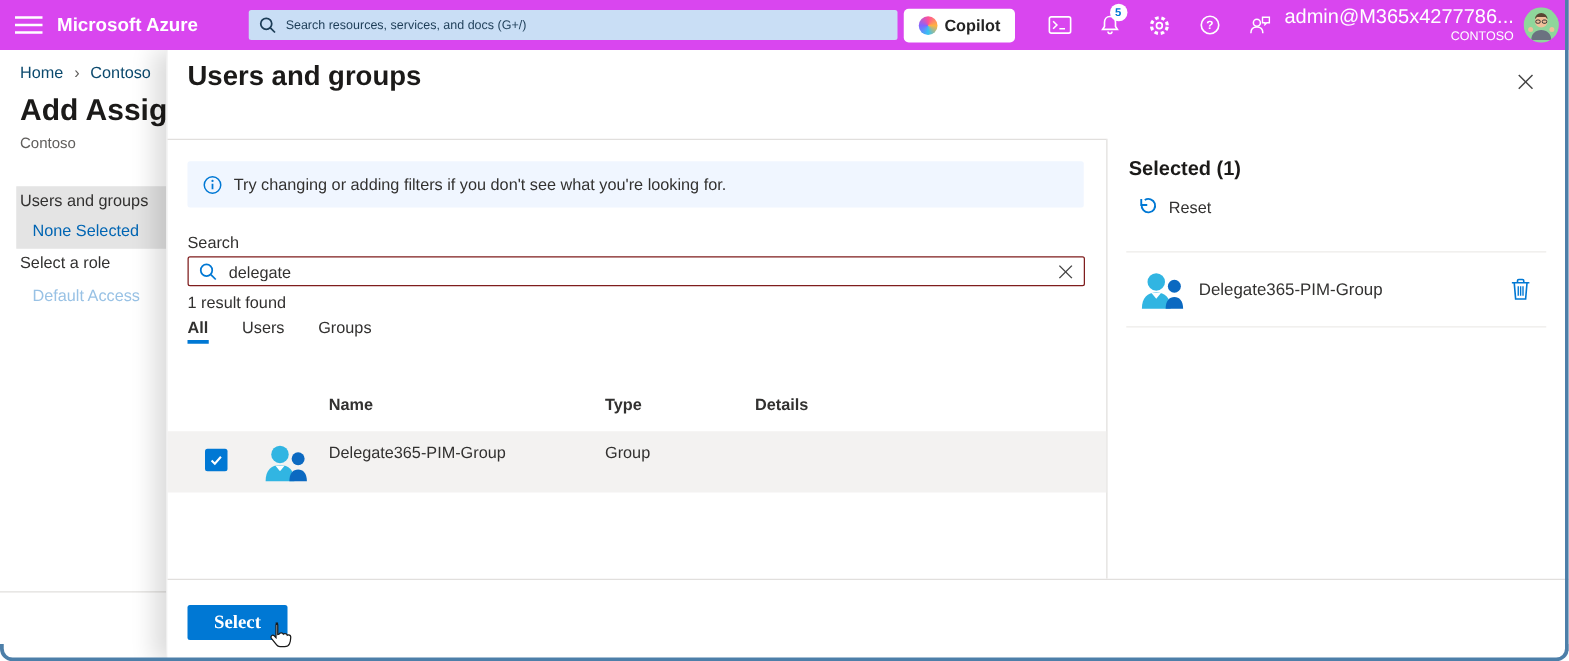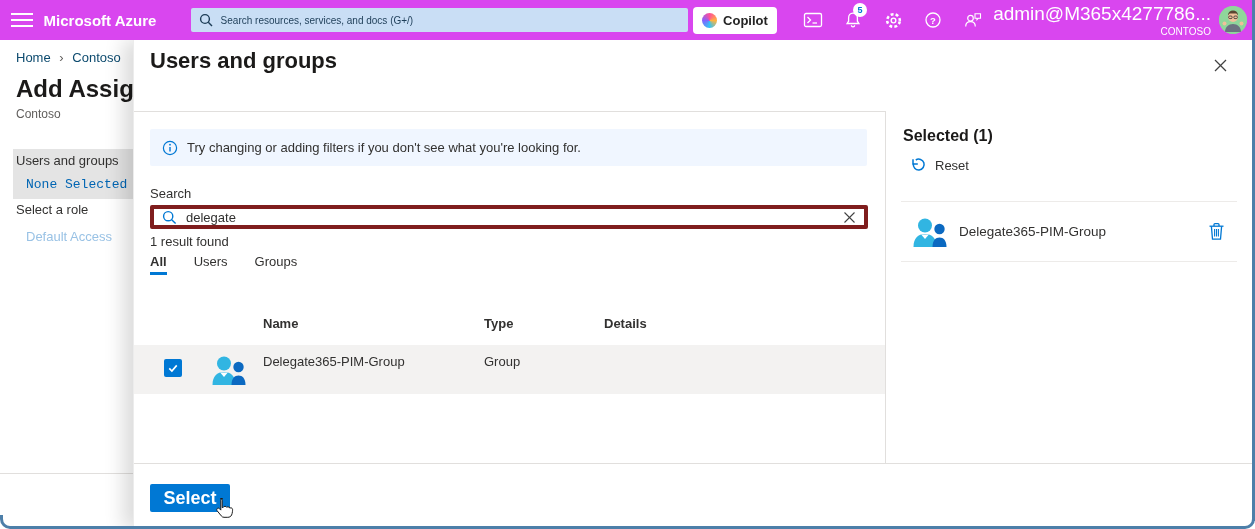--- a/index.html
+++ b/index.html
@@ -40,39 +40,39 @@
     background:conic-gradient(#ff4f9a,#ffb340,#35c3f3,#8263ff,#ff4f9a);
   }
   .top-icons { display:flex; margin-left:16px; }
   .top-icon { width:40px; height:40px; display:flex; align-items:center; justify-content:center; position:relative; cursor:pointer; }
   .badge {
     position:absolute; top:3px; right:6px; min-width:14px; height:14px; border-radius:50%;
     background:#fff; color:#0078d4; font-size:9px; font-weight:700;
     display:flex; align-items:center; justify-content:center;
   }
   .account { margin-left:auto; text-align:right; color:#fff; line-height:1.25; padding-right:8px; white-space:nowrap; }
-  .account .email { font-size:19px; }
+  .account .email { font-size:16px; }
   .account .tenant { font-size:10px; }
   .avatar {
     width:28px; height:28px; border-radius:50%; background:#8fd69b; margin-right:8px;
     flex:0 0 auto; overflow:hidden; position:relative; cursor:pointer;
   }
   
   .blade { position:absolute; top:40px; left:0; width:133px; bottom:0; background:#fff; z-index:1; }
   .breadcrumb { position:absolute; top:10px; left:16px; white-space:nowrap; font-size:13px; }
   .breadcrumb .lnk { color:#0c4a6e; cursor:pointer; }
   .breadcrumb .sep { color:#605e5c; margin:0 5px; }
   .blade-title {
     position:absolute; top:35px; left:16px; right:0; font-size:24px; font-weight:600; color:#1b1a19;
     white-space:nowrap; overflow:hidden;
   }
   .blade-sub { position:absolute; top:67px; left:16px; font-size:12px; color:#605e5c; }
   .blade-nav-sel { position:absolute; top:109px; left:13px; right:0; height:50px; background:#e4e4e4; }
   .blade-nav-sel .lbl { padding:4px 0 0 3px; color:#323130; }
-  .blade-nav-sel .val { padding:9px 0 0 13px; color:#0065b3; cursor:pointer;font-family:Liberation Mono, monospace; }
+  .blade-nav-sel .val { padding:9px 0 0 13px; color:#0065b3; cursor:pointer; }
   .blade-role-lbl { position:absolute; top:162px; left:16px; color:#323130; }
   .blade-role-val { position:absolute; top:189px; left:26px; color:#99c2e5; }
   .blade-footer { position:absolute; left:0; right:0; bottom:0; height:56px; border-top:1px solid #e1dfdd; background:#fff; }
   .assign-btn {
     position:absolute; left:16px; top:10px; width:88px; height:26px;
     background:#fff; border:1px solid #c8c6c4; border-radius:2px; color:#a19f9d;
     font-family:"Liberation Sans", sans-serif; font-size:13px;margin-top:44px;
   }
   
   .flyout {
@@ -83,21 +83,21 @@
   .fly-close { position:absolute; top:15px; left:1076px; width:20px; height:20px; display:flex; align-items:center; justify-content:center; cursor:pointer; }
   .fly-hdiv { position:absolute; top:71px; left:0; width:751px; height:1px; background:#e1dfdd; }
   .fly-vdiv { position:absolute; top:71px; left:751px; width:1px; height:352px; background:#e1dfdd; }
   .info-banner {
     position:absolute; top:89px; left:16px; width:717px; height:37px; background:#f0f6ff;
     border-radius:2px; display:flex; align-items:center; padding:0 12px; gap:9px;
   }
   .search-lbl { position:absolute; top:146px; left:16px; color:#323130; }
   .search-box {
     position:absolute; top:165px; left:16px; width:718px; height:24px;
-    border:4px solid #7f1d1d; border-radius:2px; background:#fff;
+    border:1px solid #7f1d1d; border-radius:2px; background:#fff;
     display:flex; align-items:center; padding:0 8px; gap:9px;
   }
   .search-box input {
     border:none; outline:none; flex:1; font-family:"Liberation Sans", sans-serif; font-size:13px; color:#323130;
   }
   .result-count { position:absolute; top:194px; left:16px; color:#323130; }
   .tabs { position:absolute; top:214px; left:16px; display:flex; gap:27px; }
   .tab { padding-bottom:6px; color:#323130; cursor:pointer; position:relative; }
   .tab.active { font-weight:700; }
   .tab.active::after { content:""; position:absolute; left:0; right:0; bottom:0; height:3px; background:#0078d4; }
@@ -112,21 +112,21 @@
     position:absolute; left:30px; top:14px; width:18px; height:18px; background:#0078d4;
     border-radius:2px; display:flex; align-items:center; justify-content:center; cursor:pointer;
   }
   .tbl-row .grp-icon { position:absolute; left:77px; top:9px; }
   .tbl-row .r-name { position:absolute; left:129px; top:9px; }
   .tbl-row .r-type { position:absolute; left:350px; top:9px; }
   .fly-footer { position:absolute; left:0; right:0; bottom:0; height:66px; border-top:1px solid #e1dfdd; background:#fff; }
   .select-btn {
     position:absolute; left:16px; top:20px; width:80px; height:28px;
     background:#0078d4; color:#fff; border:none; border-radius:2px;
-    font-family:Liberation Sans, sans-serif; font-size:18px; font-weight:600; cursor:pointer;
+    font-family:Liberation Serif, serif; font-size:15px; font-weight:600; cursor:pointer;
   }
   .cursor-ptr { position:absolute; left:78px; top:33px; z-index:5; pointer-events:none; }
   
   .sel-panel { position:absolute; left:752px; top:71px; right:0; bottom:66px; }
   .sel-title { position:absolute; top:16px; left:17px; font-size:16px; font-weight:600; color:#1b1a19; }
   .reset { position:absolute; top:46px; left:24px; display:flex; align-items:center; gap:9px; cursor:pointer; color:#323130; }
   .sel-item {
     position:absolute; top:90px; left:15px; right:18px; height:61px;
     border-top:1px solid #edebe9; border-bottom:1px solid #edebe9;
     display:flex; align-items:center;

